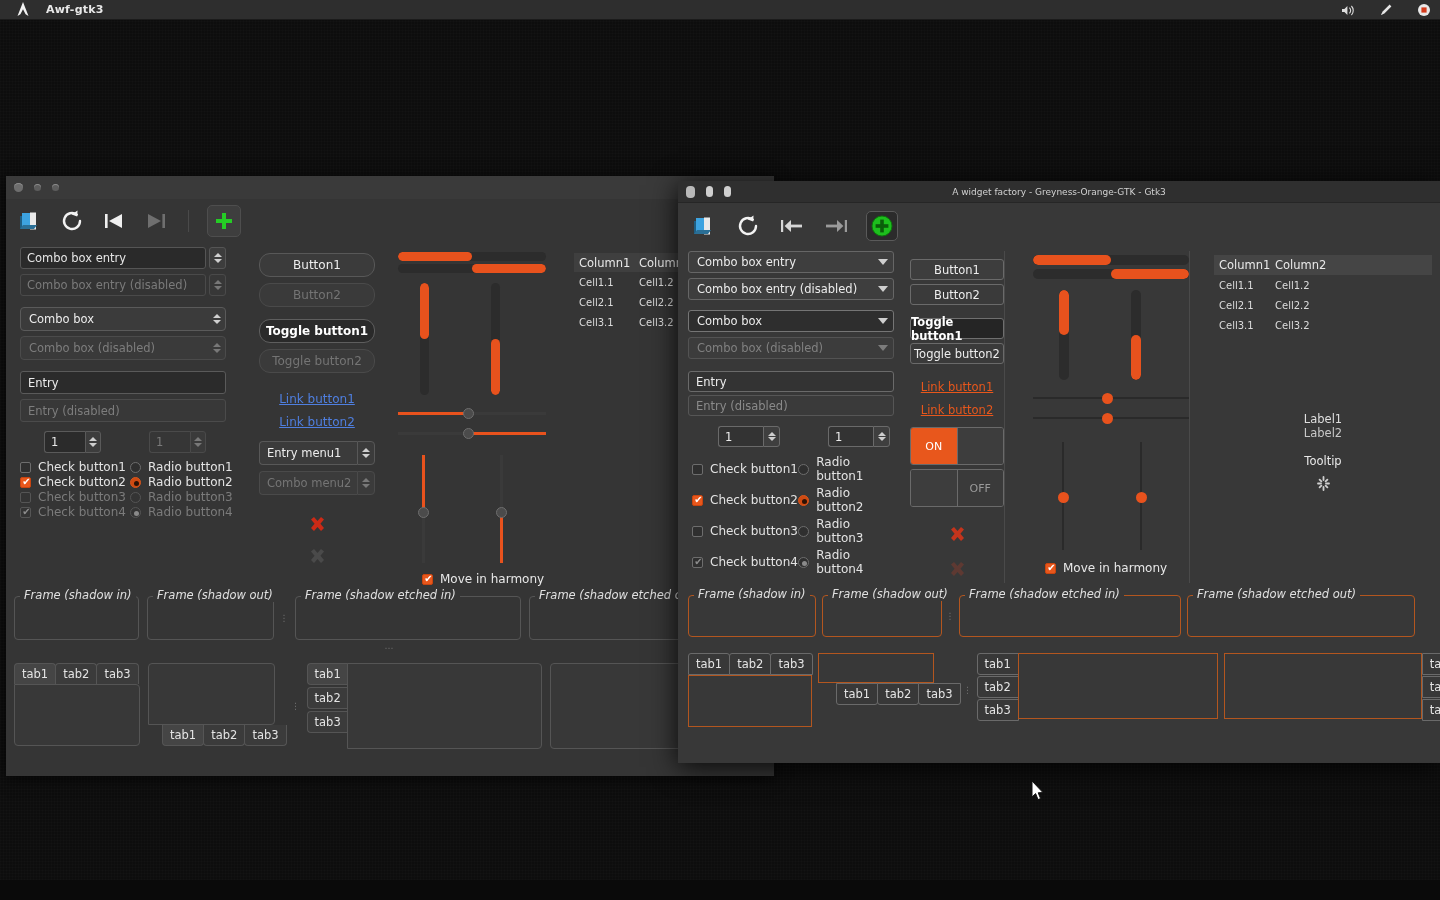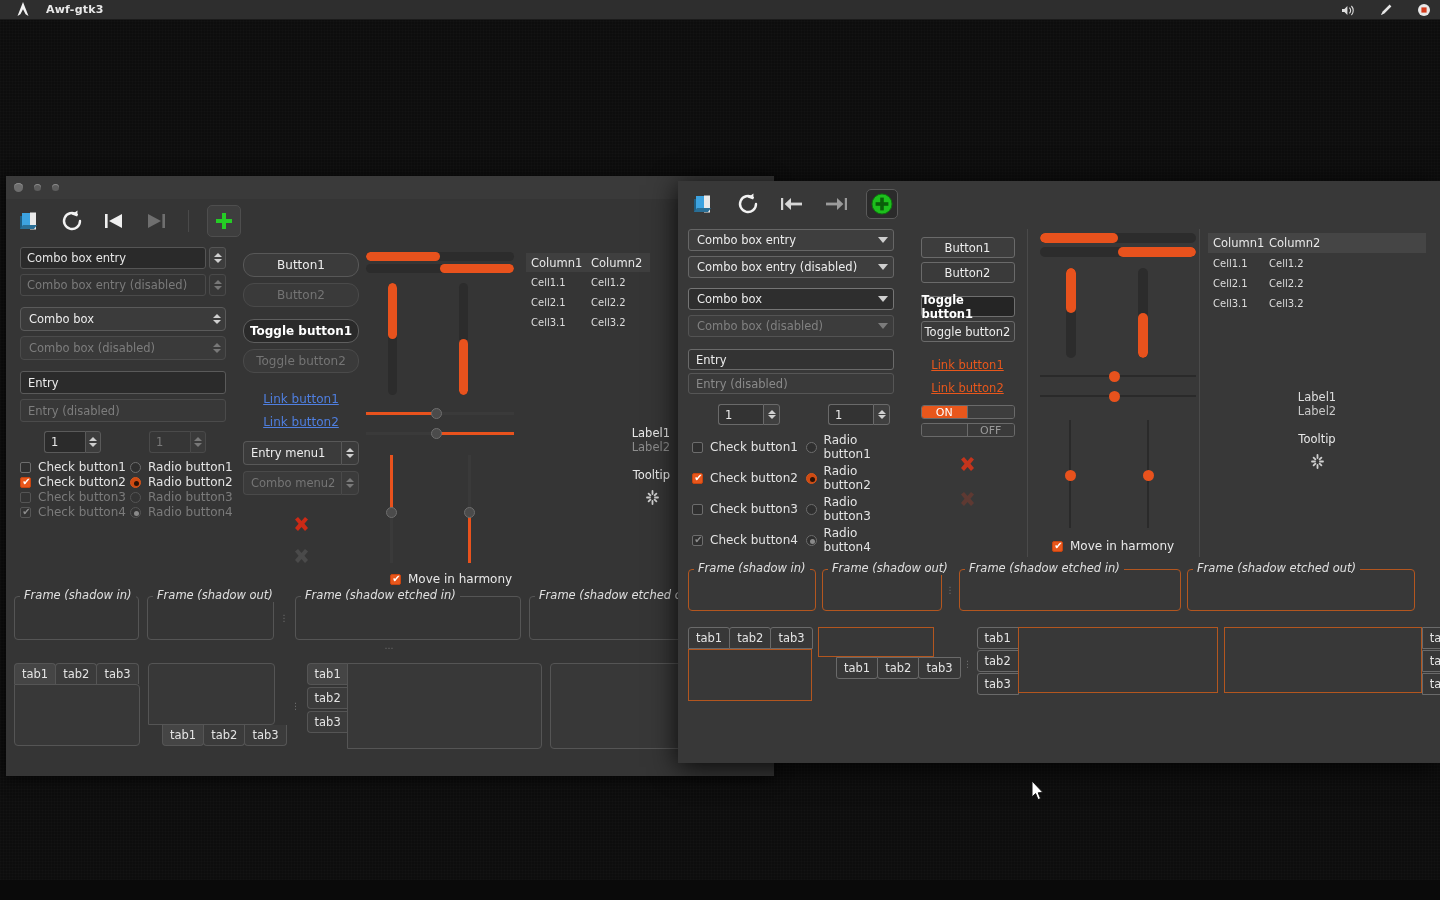--- a/index.html
+++ b/index.html
@@ -63,21 +63,21 @@
   #win-bg .wbtn.b2, #win-bg .wbtn.b3 { width:7px; height:7px; background:#5d5d5d; }
 
   .toolbar { display:flex; align-items:center; height:44px; padding:0 10px; gap:14px; }
   .tb-ic { width:28px; height:28px; display:flex; align-items:center; justify-content:center; }
   .tb-sep { width:1px; height:22px; background:#4a4a4a; margin:0 4px; }
   .tb-addbtn {
     width:34px; height:32px; border-radius:5px; background:#3e3e3e;
     border:1px solid #4e4e4e; display:flex; align-items:center; justify-content:center;
   }
 
-  .content { display:flex; padding:4px 8px; gap:0; }
+  .content { display:flex; padding:4px 8px; gap:16px; }
 
   
   .g2-combo-entry {
     display:flex; align-items:stretch; margin-bottom:5px; width:206px;
   }
   .g2-combo-entry .fld {
     flex:1; height:22px; background:#2a2a2a; border:1px solid #555; border-radius:3px;
     color:#e6e6e6; font-size:11.5px; display:flex; align-items:center; padding:0 6px;
   }
   .g2-combo-entry .fld.dis { color:#7a7a7a; background:#343434; border-color:#4a4a4a; }
@@ -221,21 +221,21 @@
   .g3-spinbox { display:flex; width:62px; height:21px; }
   .g3-spinbox .v { flex:1; background:#333; border:1px solid #6a6a6a; border-right:none; border-radius:3px 0 0 3px;
     color:#ececec; font-size:11.5px; display:flex; align-items:center; padding-left:6px; }
   .g3-spinbox .btns { width:17px; background:#3f3f3f; border:1px solid #6a6a6a; border-radius:0 3px 3px 0;
     display:flex; flex-direction:column; align-items:center; justify-content:center; gap:1px; }
 
   .g3-btn { width:94px; height:21px; border-radius:3px; background:#3d3d3d; border:1px solid #6a6a6a;
     color:#ededed; font-size:11.5px; display:flex; align-items:center; justify-content:center; margin-bottom:4px; }
   .g3-btn.toggle-on { background:#252525; border-color:#6f6f6f; font-weight:bold; color:#fff; }
   .g3-link { color:#e8571c; font-size:11.5px; text-decoration:underline; margin:6px 0 3px 0; }
-  .g3-switch { width:94px; height:14px; border-radius:3px; display:flex; overflow:hidden;
+  .g3-switch { width:94px; height:38px; border-radius:3px; display:flex; overflow:hidden;
     border:1px solid #6a6a6a; margin-bottom:4px; }
   .g3-switch .half { flex:1; display:flex; align-items:center; justify-content:center; font-size:11px; }
   .g3-switch.on .half.on { background:#e8571c; color:#fff; }
   .g3-switch.on .half.off { background:#3d3d3d; border-left:1px solid #6a6a6a; color:transparent; }
   .g3-switch.off .half.on { background:#3d3d3d; border-right:1px solid #6a6a6a; color:transparent; }
   .g3-switch.off .half.off { background:#3a3a3a; color:#9a9a9a; }
 
   .lbl { font-size:11.5px; }
   .muted { color:#8d8d8d; }
 </style>
@@ -591,20 +591,28 @@
         <div class="body" style="width:195px;height:86px;border-radius:0 4px 4px 0"></div>
       </div>
 
       <div class="nb g2" style="display:flex">
         <div class="body" style="width:160px;height:86px;border-radius:4px 0 0 4px"></div>
       </div>
     </div>
   </div>
 
   <div class="window" id="win-fg">
+    <div class="titlebar">
+      <div class="wbtns">
+        <div class="wbtn b1"></div>
+        <div class="wbtn b2"></div>
+        <div class="wbtn b3"></div>
+      </div>
+      <div class="wtitle">A widget factory - Greyness-Orange-GTK - Gtk3</div>
+    </div>
 
     <div class="toolbar" style="gap:16px;padding-left:12px;height:46px">
       <div class="tb-ic">
         <svg width="24" height="22" viewBox="0 0 24 22">
           <path d="M2 6 h9 v13 H2 Z" fill="#1f5e82"></path>
           <path d="M4 3 h8 v16 H4 Z" fill="#3da3e0"></path>
           <path d="M12 2.5 h6 v17 h-6 Z" fill="#eaeaea"></path>
           <path d="M2 19 l3-4 h14 l-3 4 Z" fill="#2a6f96"></path>
         </svg>
       </div>

